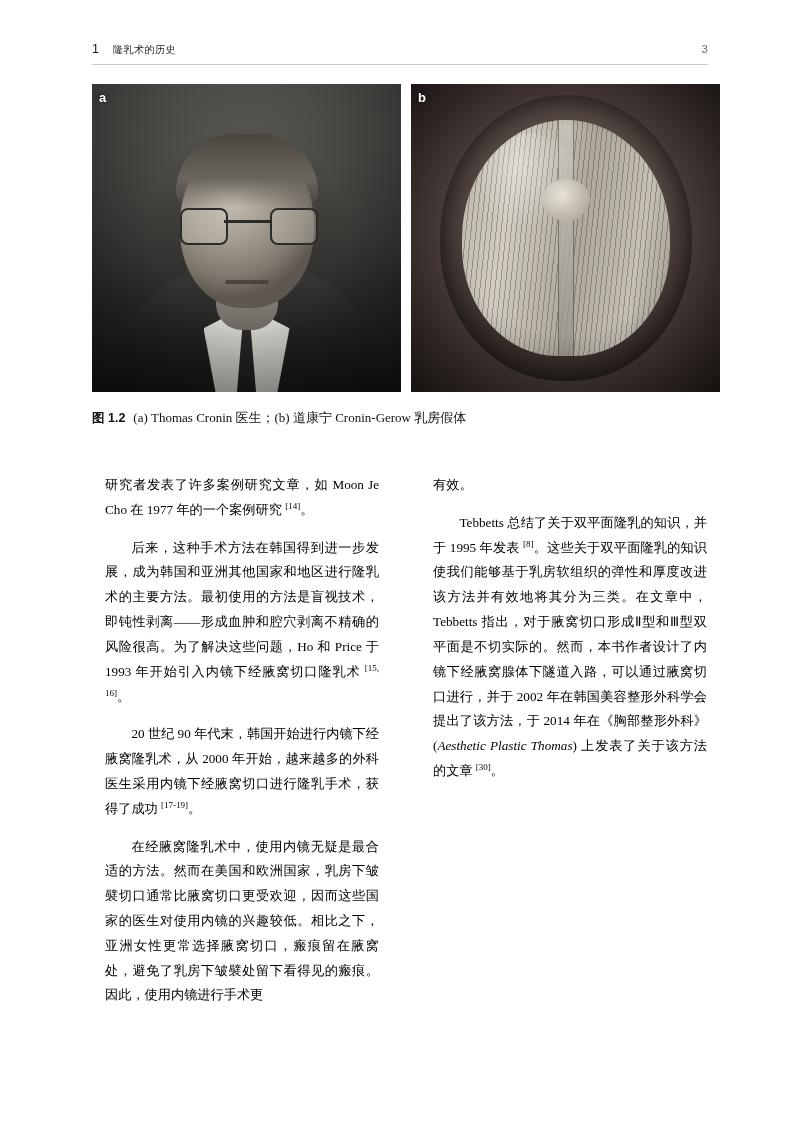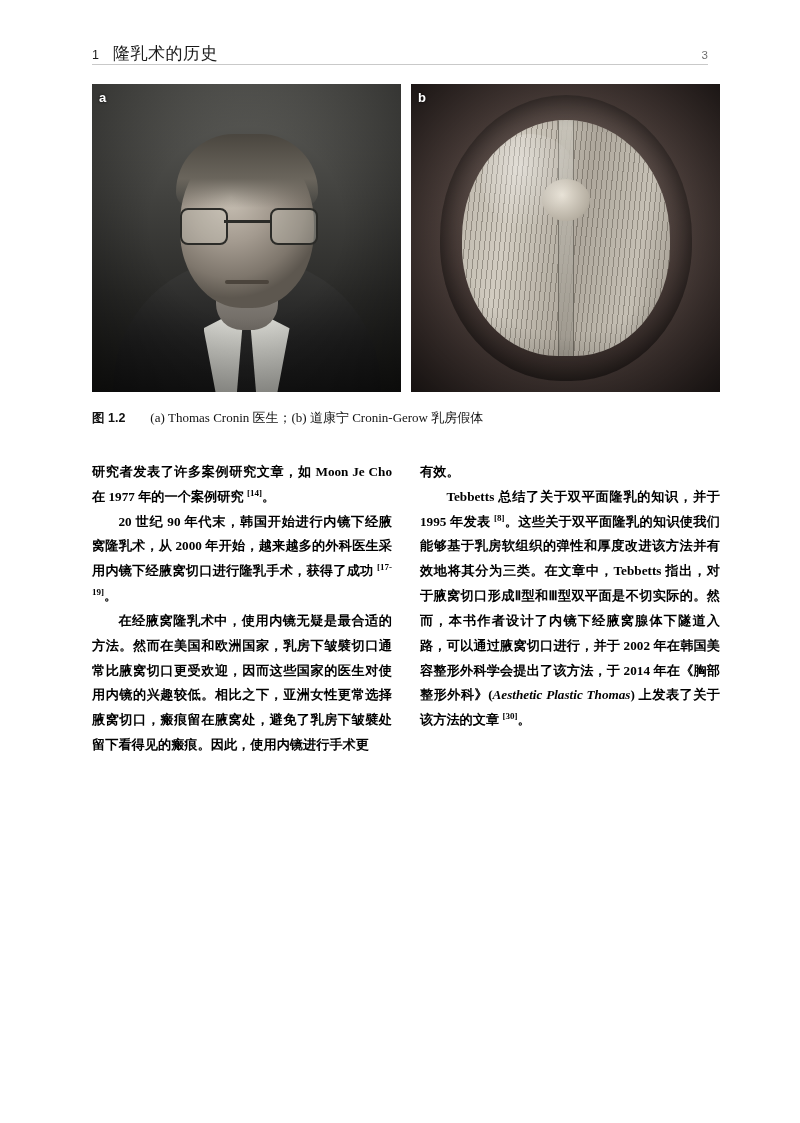--- a/index.html
+++ b/index.html
@@ -34,21 +34,21 @@
     font-size: 12.5px;
     color: #1a1a1a;
   }
   .runhead-left {
     display: flex;
     align-items: baseline;
     gap: 14px;
     font-family: "Liberation Sans", sans-serif;
   }
   .runhead-chapnum { font-size: 12.5px; }
-  .runhead-title { font-size: 17px; letter-spacing: 0.5px; }
+  .runhead-title { font-size: 10px; letter-spacing: 0.5px; }
   .runhead-pageno {
     font-family: "Liberation Sans", sans-serif;
     font-size: 11.5px;
     color: #6f6f6f;
   }
   .runhead-rule {
     position: absolute;
     left: 92px;
     top: 64px;
     width: 616px;
@@ -267,41 +267,41 @@
     top: 408px;
     width: 628px;
     font-size: 12.5px;
     line-height: 1.5;
     color: #111;
   }
   .fig-caption .fig-num {
     font-family: "Liberation Sans", sans-serif;
     font-weight: bold;
     font-size: 12.5px;
-    margin-right: 25px;
+    margin-right: 8px;
     text-align: center;
   }
   .fig-caption .fig-text { font-size: 13px; }
   
   .body {
     position: absolute;
     left: 92px;
     top: 460px;
     width: 628px;
     display: flex;
     gap: 28px;
   }
   .col {
     width: 300px;
     font-size: 13.2px;
     line-height: 1.88;
     text-align: justify;
     text-justify: inter-ideograph;
   }
-  .col p { margin: 0; font-weight: bold; }
+  .col p { margin: 13px; }
   .col p.indent { text-indent: 2em; }
   sup {
     font-size: 9px;
     vertical-align: super;
     line-height: 0;
   }
   .ital { font-style: italic; }
 </style>
 </head>
 <body>
@@ -351,20 +351,21 @@
     </div>
   </div>
 
   <div class="fig-caption">
     <span class="fig-num">图 1.2</span><span class="fig-text">(a) Thomas Cronin 医生；(b) 道康宁 Cronin-Gerow 乳房假体</span>
   </div>
 
   <div class="body">
     <div class="col" id="col-left">
         <p><span>研究者发表了许多案例研究文章，如 Moon Je Cho 在 1977 年的一个案例研究 </span><sup>[14]</sup><span>。</span></p>
+        <p class="indent"><span>后来，这种手术方法在韩国得到进一步发展，成为韩国和亚洲其他国家和地区进行隆乳术的主要方法。最初使用的方法是盲视技术，即钝性剥离——形成血肿和腔穴剥离不精确的风险很高。为了解决这些问题，Ho 和 Price 于 1993 年开始引入内镜下经腋窝切口隆乳术 </span><sup>[15, 16]</sup><span>。</span></p>
         <p class="indent"><span>20 世纪 90 年代末，韩国开始进行内镜下经腋窝隆乳术，从 2000 年开始，越来越多的外科医生采用内镜下经腋窝切口进行隆乳手术，获得了成功 </span><sup>[17-19]</sup><span>。</span></p>
         <p class="indent"><span>在经腋窝隆乳术中，使用内镜无疑是最合适的方法。然而在美国和欧洲国家，乳房下皱襞切口通常比腋窝切口更受欢迎，因而这些国家的医生对使用内镜的兴趣较低。相比之下，亚洲女性更常选择腋窝切口，瘢痕留在腋窝处，避免了乳房下皱襞处留下看得见的瘢痕。因此，使用内镜进行手术更</span></p>
       </div>
     <div class="col" id="col-right">
         <p><span>有效。</span></p>
         <p class="indent"><span>Tebbetts 总结了关于双平面隆乳的知识，并于 1995 年发表 </span><sup>[8]</sup><span>。这些关于双平面隆乳的知识使我们能够基于乳房软组织的弹性和厚度改进该方法并有效地将其分为三类。在文章中，Tebbetts 指出，对于腋窝切口形成Ⅱ型和Ⅲ型双平面是不切实际的。然而，本书作者设计了内镜下经腋窝腺体下隧道入路，可以通过腋窝切口进行，并于 2002 年在韩国美容整形外科学会提出了该方法，于 2014 年在《胸部整形外科》(</span><span class="ital">Aesthetic Plastic Thomas</span><span>) 上发表了关于该方法的文章 </span><sup>[30]</sup><span>。</span></p>
       </div>
   </div>
 
 </div>

